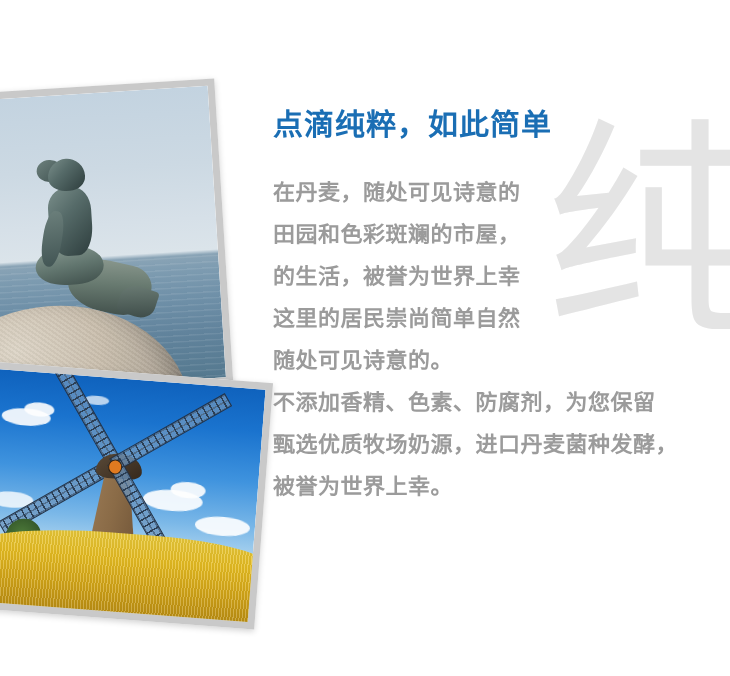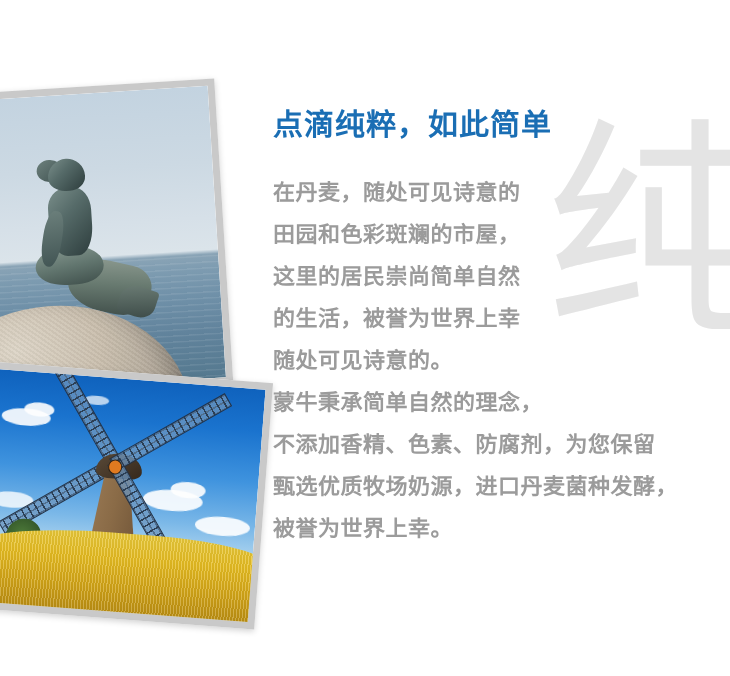--- a/index.html
+++ b/index.html
@@ -357,26 +357,25 @@
       <div class="field"></div>
     </div>
   </div>
 
   <div class="copy">
     <h1 class="headline">点滴纯粹，如此简单</h1>
 
     <p class="para">
       <span class="line">在丹麦，随处可见诗意的</span>
       <span class="line">田园和色彩斑斓的市屋，</span>
+      <span class="line">的生活，被誉为世界上幸</span>
       <span class="line">这里的居民崇尚简单自然</span>
-      <span class="line">的生活，被誉为世界上幸</span>
       <span class="line">随处可见诗意的。</span>
     </p>
 
     <p class="para">
-      <span class="line">蒙牛秉承简单自然的理念，</span>
       <span class="line">不添加香精、色素、防腐剂，为您保留</span>
       <span class="line">甄选优质牧场奶源，进口丹麦菌种发酵，</span>
       <span class="line">被誉为世界上幸。</span>
     </p>
   </div>
 
 </div>
 
 </body></html>

